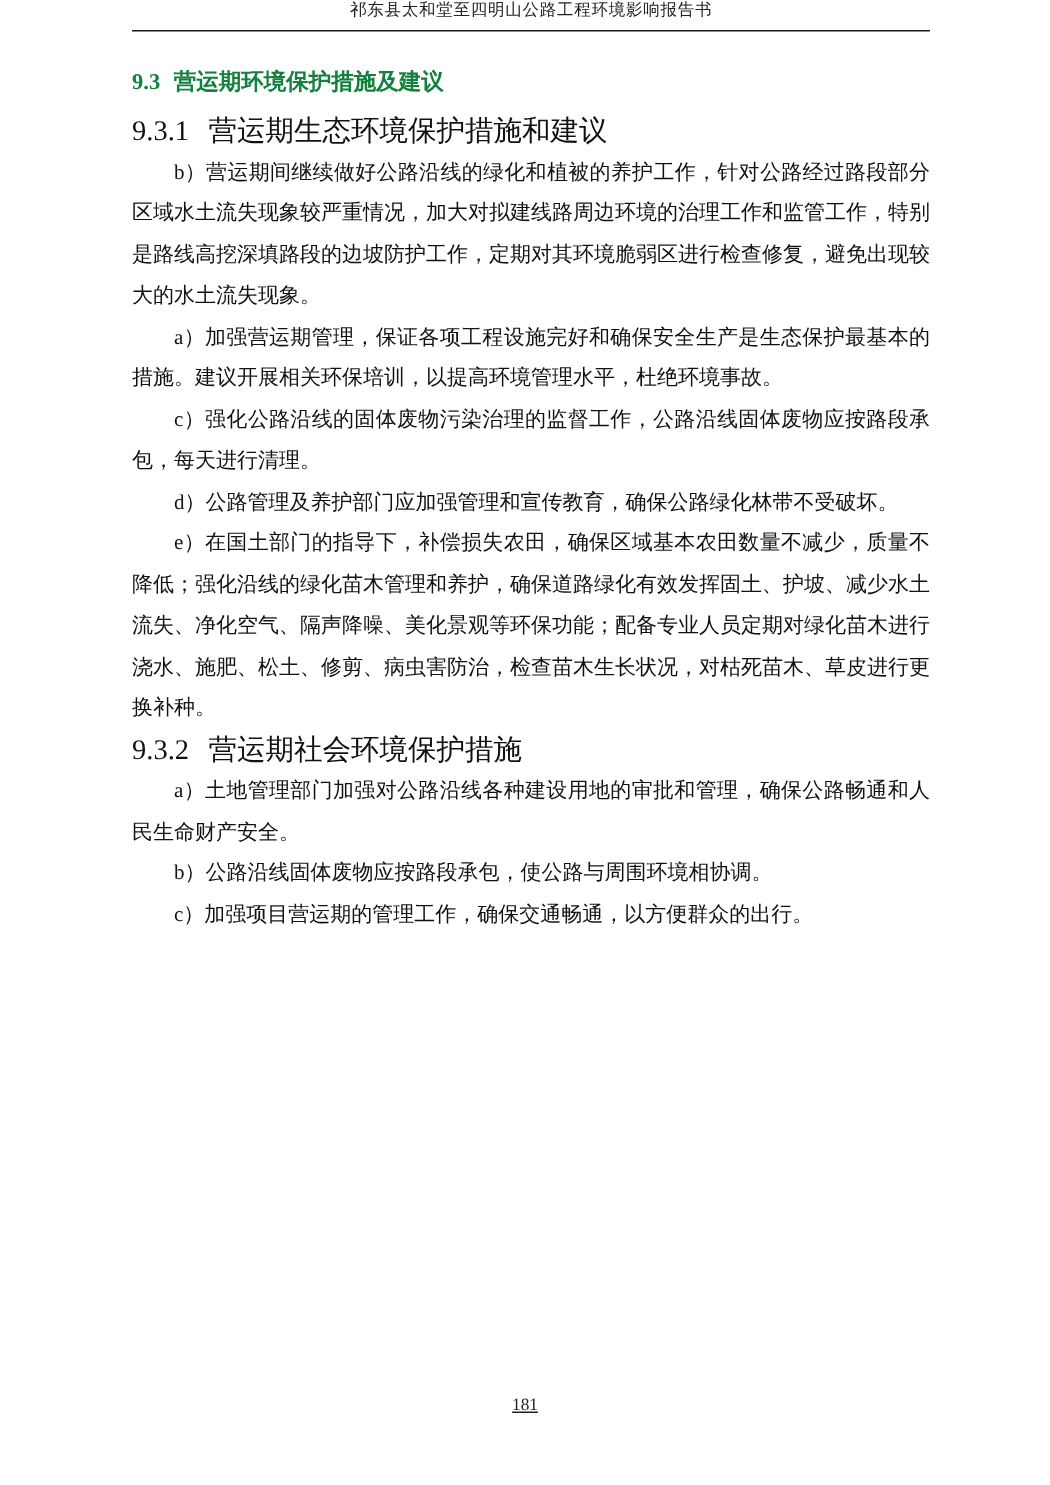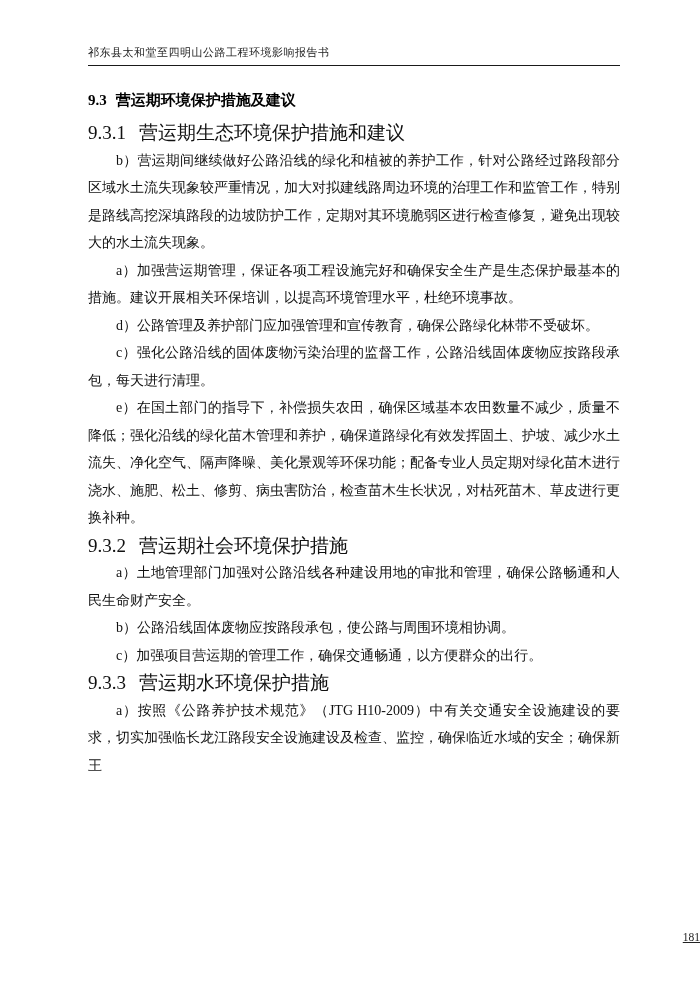--- a/index.html
+++ b/index.html
@@ -17,35 +17,34 @@
     overflow: hidden;
     box-sizing: border-box;
   }
   .content-col {
     position: absolute;
     left: 88px;
     width: 532px;
     top: 0;
   }
   .running-header {
-    padding-top: 45px;
-    text-align: left;
+    text-align: center;
     font-size: 11px;
     letter-spacing: 0.5px;
     color: #222222;
     line-height: 15px;
     border-bottom: 1.5px solid #1a1a1a;
     padding-bottom: 5px;
   }
   .chapter-title {
     margin: 19px 0 4px 0;
     font-size: 15px;
     font-weight: bold;
     line-height: 30px;
-    color: #000000;
+    color: #15803d;
   }
   .chapter-title .num { margin-right: 9px; }
   .subsection-title {
     margin: 0;
     font-size: 19px;
     font-weight: normal;
     line-height: 27.5px;
     color: #111111;
   }
   .subsection-title .num { margin-right: 13px; }
@@ -55,55 +54,51 @@
     line-height: 27.5px;
     text-align: justify;
     text-indent: 2em;
     color: #111111;
   }
   .page-footer {
     position: absolute;
     left: 0;
     right: 0;
     bottom: 47px;
-    text-align: right;
+    text-align: center;
     font-size: 11.5px;
     color: #222222;
     text-decoration: underline;
   }
 </style>
 </head>
 <body>
 
 <div class="doc-page">
 
   <div class="content-col">
 
     <div class="running-header">祁东县太和堂至四明山公路工程环境影响报告书</div>
 
     <h1 class="chapter-title"><span class="num">9.3</span><span>营运期环境保护措施及建议</span></h1>
 
     <section>
       <h2 class="subsection-title"><span class="num">9.3.1</span><span>营运期生态环境保护措施和建议</span></h2>
       <p class="para">b）营运期间继续做好公路沿线的绿化和植被的养护工作，针对公路经过路段部分区域水土流失现象较严重情况，加大对拟建线路周边环境的治理工作和监管工作，特别是路线高挖深填路段的边坡防护工作，定期对其环境脆弱区进行检查修复，避免出现较大的水土流失现象。</p>
       <p class="para">a）加强营运期管理，保证各项工程设施完好和确保安全生产是生态保护最基本的措施。建议开展相关环保培训，以提高环境管理水平，杜绝环境事故。</p>
+      <p class="para">c）强化公路沿线的固体废物污染治理的监督工作，公路沿线固体废物应按路段承包，每天进行清理。</p>
       <p class="para">d）公路管理及养护部门应加强管理和宣传教育，确保公路绿化林带不受破坏。</p>
-      <p class="para">c）强化公路沿线的固体废物污染治理的监督工作，公路沿线固体废物应按路段承包，每天进行清理。</p>
       <p class="para">e）在国土部门的指导下，补偿损失农田，确保区域基本农田数量不减少，质量不降低；强化沿线的绿化苗木管理和养护，确保道路绿化有效发挥固土、护坡、减少水土流失、净化空气、隔声降噪、美化景观等环保功能；配备专业人员定期对绿化苗木进行浇水、施肥、松土、修剪、病虫害防治，检查苗木生长状况，对枯死苗木、草皮进行更换补种。</p>
     </section>
 
     <section>
       <h2 class="subsection-title"><span class="num">9.3.2</span><span>营运期社会环境保护措施</span></h2>
       <p class="para">a）土地管理部门加强对公路沿线各种建设用地的审批和管理，确保公路畅通和人民生命财产安全。</p>
       <p class="para">b）公路沿线固体废物应按路段承包，使公路与周围环境相协调。</p>
       <p class="para">c）加强项目营运期的管理工作，确保交通畅通，以方便群众的出行。</p>
     </section>
 
-    <section>
-      <h2 class="subsection-title"><span class="num">9.3.3</span><span>营运期水环境保护措施</span></h2>
-      <p class="para">a）按照《公路养护技术规范》（JTG H10-2009）中有关交通安全设施建设的要求，切实加强临长龙江路段安全设施建设及检查、监控，确保临近水域的安全；确保新王</p>
-    </section>
 
   </div>
 
   <div class="page-footer">181</div>
 
 </div>
 
 </body></html>

